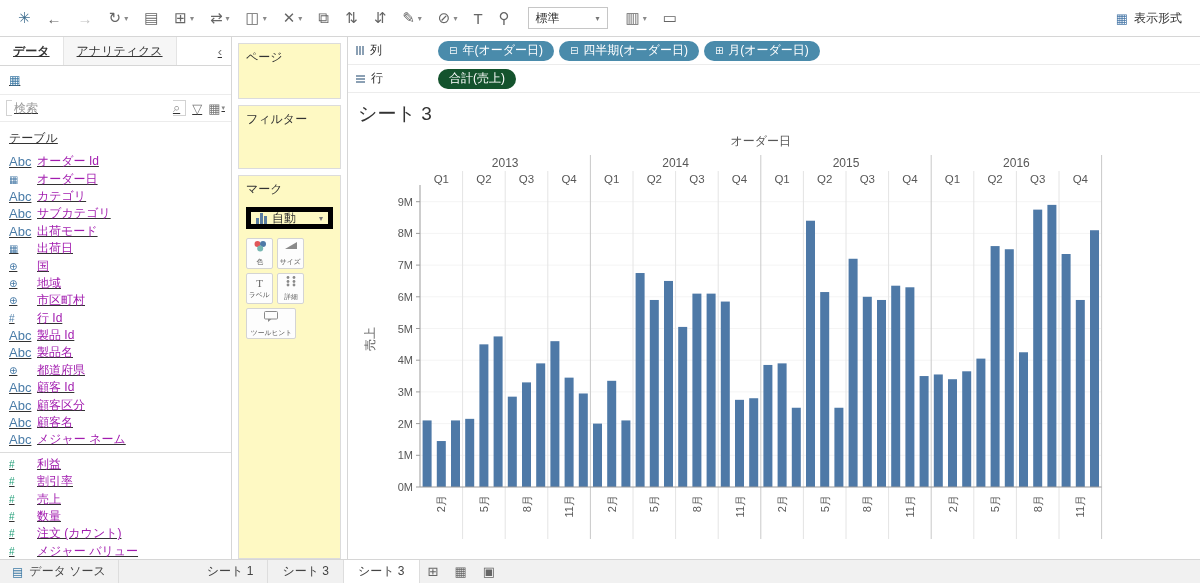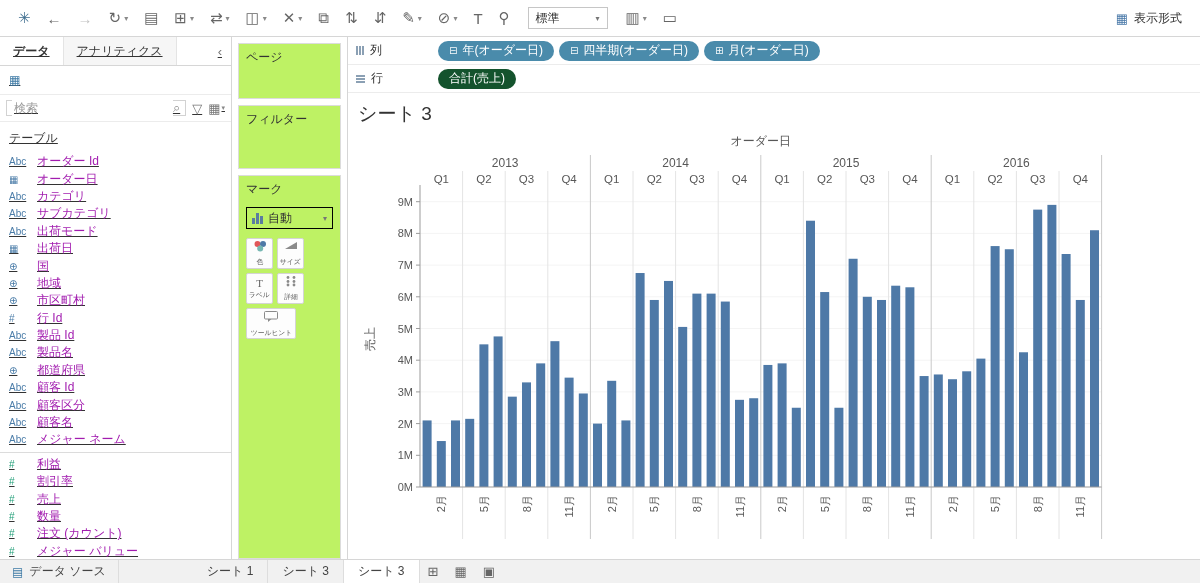--- a/index.html
+++ b/index.html
@@ -42,34 +42,34 @@
   .search-box { flex:1; display:flex; align-items:center; border:1px solid #d2d2d2; height:16px; padding:0 5px; min-width:0; }
   .search-box input { border:none; outline:none; flex:1; min-width:0; font-size:12px; font-family:inherit; color:#333; }
   .search-box input::placeholder { color:#999; }
   .s-icon { color:#8a8a8a; font-size:13px; }
   .sr-btn { color:#777; font-size:13px; display:inline-flex; align-items:center; }
   .sr-btn .caret { font-size:7px; margin-left:1px; color:#888; }
   .table-label { padding:8px 9px 4px; color:#333; }
   .field-list { flex:1; overflow:hidden; padding-top:2px; }
   .field { display:flex; align-items:center; gap:6px; height:17.4px; padding:0 9px; white-space:nowrap; }
   .ficon { width:22px; flex:none; font-size:10px; color:#4a7ca8; }
-  .ficon.abc { font-size:10px; }
+  .ficon.abc { font-size:13px; }
   .ficon.measure { color:#1f9e77; }
   .fdivider { border-top:1px solid #dcdcdc; margin:3px 0; }
   .flabel { color:#a21caf; }
 
   
   .cards { width:116px; min-width:116px; border-right:1px solid #d6d6d6; background:#fff;
     display:flex; flex-direction:column; }
-  .card { border:1px solid #dcdcdc; margin:6px 6px 0 6px; padding:5px 7px; background:#bef264; color:#333; }
+  .card { border:1px solid #dcdcdc; margin:6px 6px 0 6px; padding:5px 7px; background:#fef9c3; color:#333; }
   .card.pages { height:56px; }
   .card.filters { height:64px; }
   .card.marks { flex:1; }
   .card-title { font-size:12px; color:#333; }
-  .mark-type { border:1px solid #000000; height:22px; margin:9px 0 9px 0; display:flex; align-items:center; gap:5px; padding:0 5px; color:#333; }
+  .mark-type { border:5px solid #000000; height:22px; margin:9px 0 9px 0; display:flex; align-items:center; gap:5px; padding:0 5px; color:#333; }
   .mini-bars { display:inline-flex; align-items:flex-end; gap:1px; height:11px; }
   .mini-bars i { width:3px; display:block; background:#5b7da0; }
   .mini-bars i:nth-child(1){ height:6px; } .mini-bars i:nth-child(2){ height:11px; } .mini-bars i:nth-child(3){ height:8px; }
   .mark-type .caret { margin-left:auto; font-size:8px; color:#777; }
   .marks-grid { display:flex; flex-wrap:wrap; gap:4px; }
   .mark-btn { width:27px; height:31px; border:1px solid #d4d4d4; border-radius:2px; background:#fdfdfd;
     display:flex; flex-direction:column; align-items:center; justify-content:center; gap:1px; }
   .mark-btn.wide { width:50px; }
   .mb-label { font-size:8px; color:#555; transform:scale(0.85); white-space:nowrap; }
   .mb-t { font-size:11px; color:#666; line-height:10px; font-family:"Liberation Serif","DejaVu Serif",serif; }

